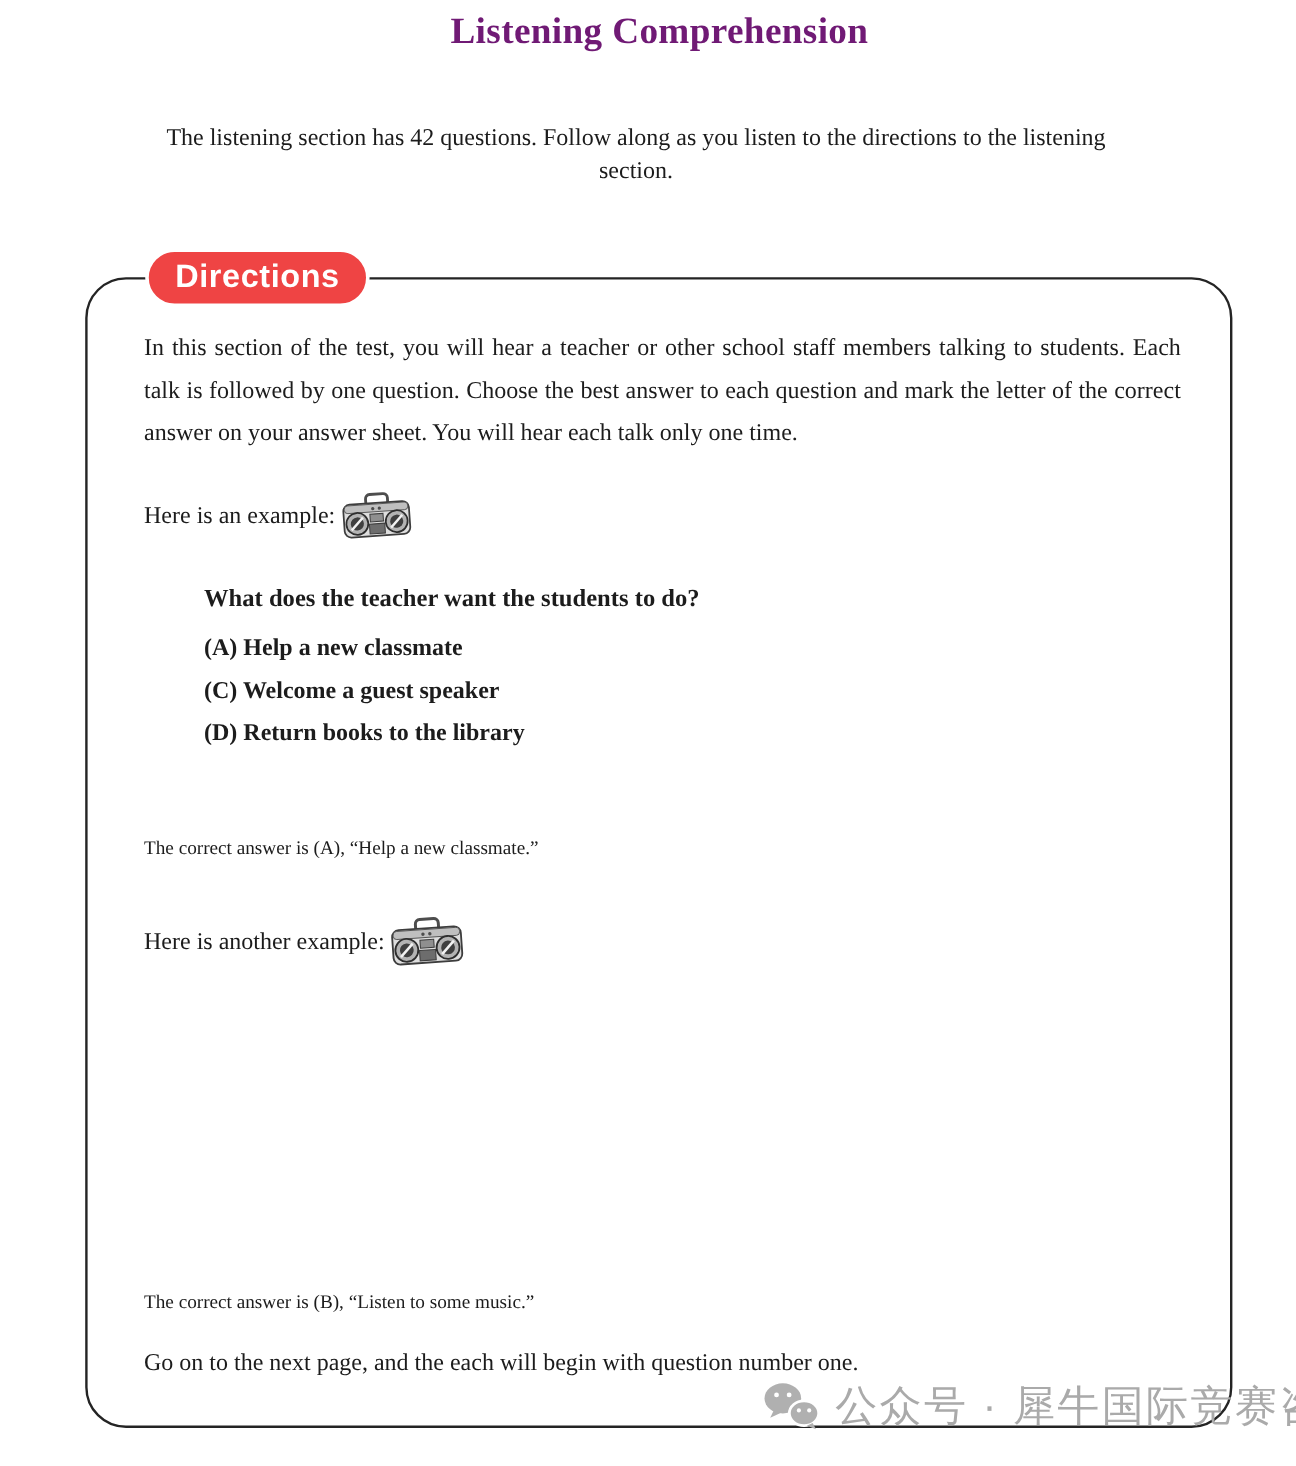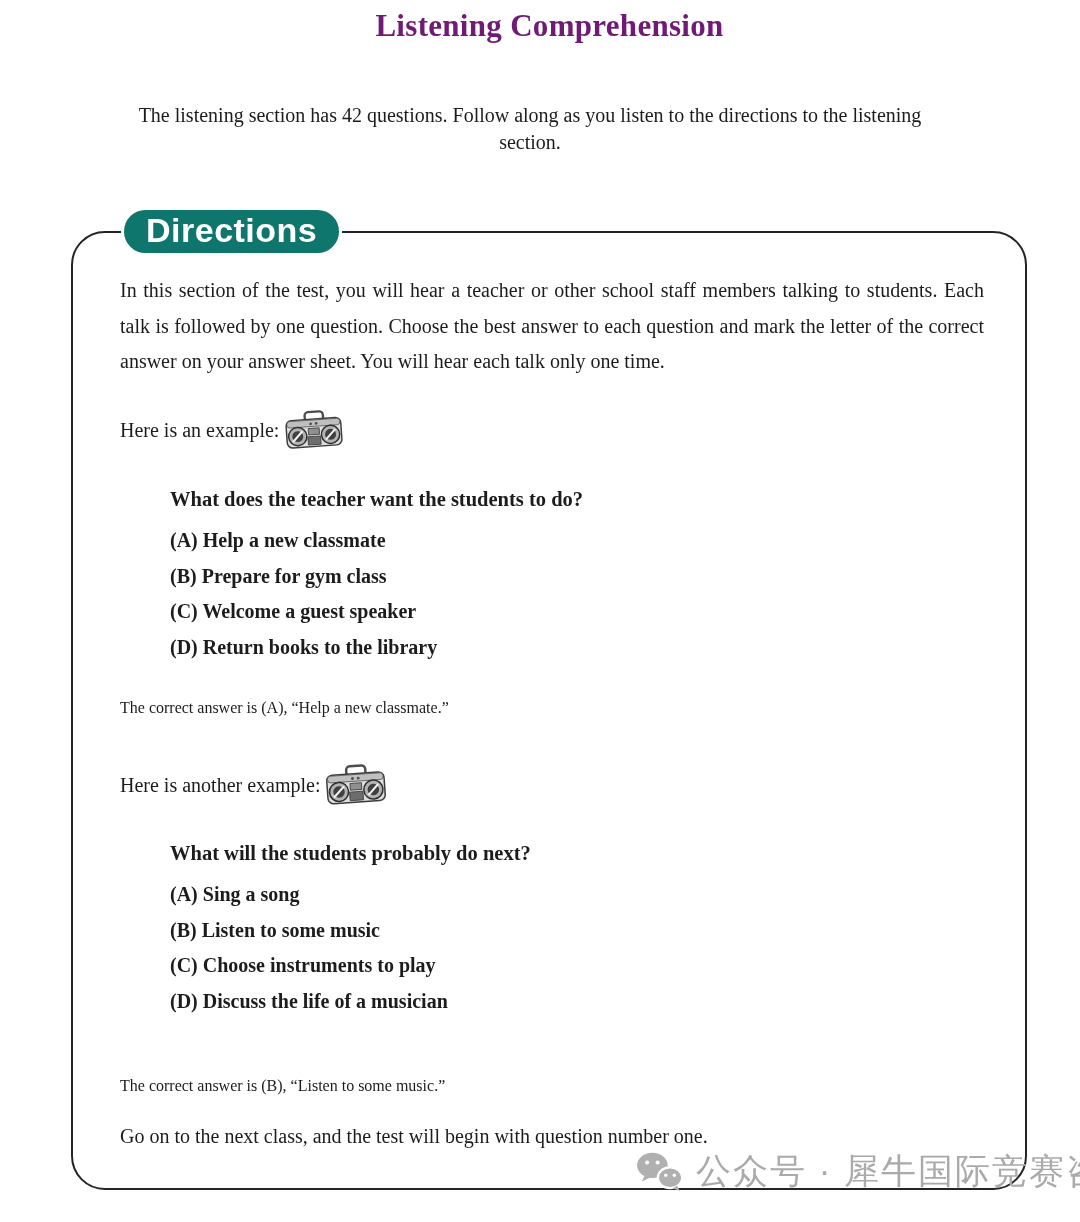--- a/index.html
+++ b/index.html
@@ -45,25 +45,25 @@
     height: 955px;
     border: 2.5px solid #242424;
     border-radius: 34px;
     background: transparent;
   }
 
   .dir-tab {
     position: absolute;
     left: 48px;
     top: -26px;
-    background: #0f766e;
+    background: #ef4444;
     color: #ffffff;
     font-family: "Liberation Sans", sans-serif;
     font-weight: bold;
-    font-size: 34px;
+    font-size: 27px;
     line-height: 33px;
     padding: 4px 22px 6px 22px;
     border-radius: 25px;
     border: 3px solid #ffffff;
     letter-spacing: 0.5px;
   }
 
   .dir-text {
     position: absolute;
     top: 40px;
@@ -175,21 +175,20 @@
             <circle cx="30" cy="16" r="1.5" fill="#4d4d4d"></circle>
             <circle cx="36" cy="16" r="1.5" fill="#4d4d4d"></circle>
           </g>
         </svg>
       </span>
     </div>
 
     <div class="q-block qb1">
       <p class="q">What does the teacher want the students to do?</p>
       <p class="opt">(A) Help a new classmate</p>
-      <p class="opt">(B) Prepare for gym class</p>
       <p class="opt">(C) Welcome a guest speaker</p>
       <p class="opt">(D) Return books to the library</p>
     </div>
 
     <p class="answer ans1">The correct answer is (A), “Help a new classmate.”</p>
 
     <div class="example-row ex2">
       <span>Here is another example:</span>
       <span class="boombox">
         <svg viewBox="0 0 66 46" width="64" height="44" aria-hidden="true">
@@ -205,31 +204,24 @@
             <line x1="45.5" y1="34.5" x2="56.5" y2="23.5" stroke="#f2f2f2" stroke-width="2.2"></line>
             <rect x="27" y="21" width="12" height="7" fill="#8f8f8f" stroke="#3d3d3d" stroke-width="0.9"></rect>
             <rect x="26" y="30" width="14" height="9" fill="#6d6d6d" stroke="#3d3d3d" stroke-width="0.9"></rect>
             <circle cx="30" cy="16" r="1.5" fill="#4d4d4d"></circle>
             <circle cx="36" cy="16" r="1.5" fill="#4d4d4d"></circle>
           </g>
         </svg>
       </span>
     </div>
 
-    <div class="q-block qb2">
-      <p class="q">What will the students probably do next?</p>
-      <p class="opt">(A) Sing a song</p>
-      <p class="opt">(B) Listen to some music</p>
-      <p class="opt">(C) Choose instruments to play</p>
-      <p class="opt">(D) Discuss the life of a musician</p>
-    </div>
 
     <p class="answer ans2">The correct answer is (B), “Listen to some music.”</p>
 
-    <p class="footer-note">Go on to the next class, and the test will begin with question number one.</p>
+    <p class="footer-note">Go on to the next page, and the each will begin with question number one.</p>
 
   </div>
 
   <div class="watermark">
     <span style="display:inline-flex;">
       <svg viewBox="0 0 50 44" width="48" height="42" aria-hidden="true">
         <ellipse cx="17" cy="15" rx="16" ry="13.2" fill="#b0b0b0"></ellipse>
         <path d="M9 25.5 L6 32 L15.5 27.5 Z" fill="#b0b0b0"></path>
         <circle cx="11.5" cy="12" r="2.1" fill="#ffffff"></circle>
         <circle cx="22.5" cy="12" r="2.1" fill="#ffffff"></circle>

